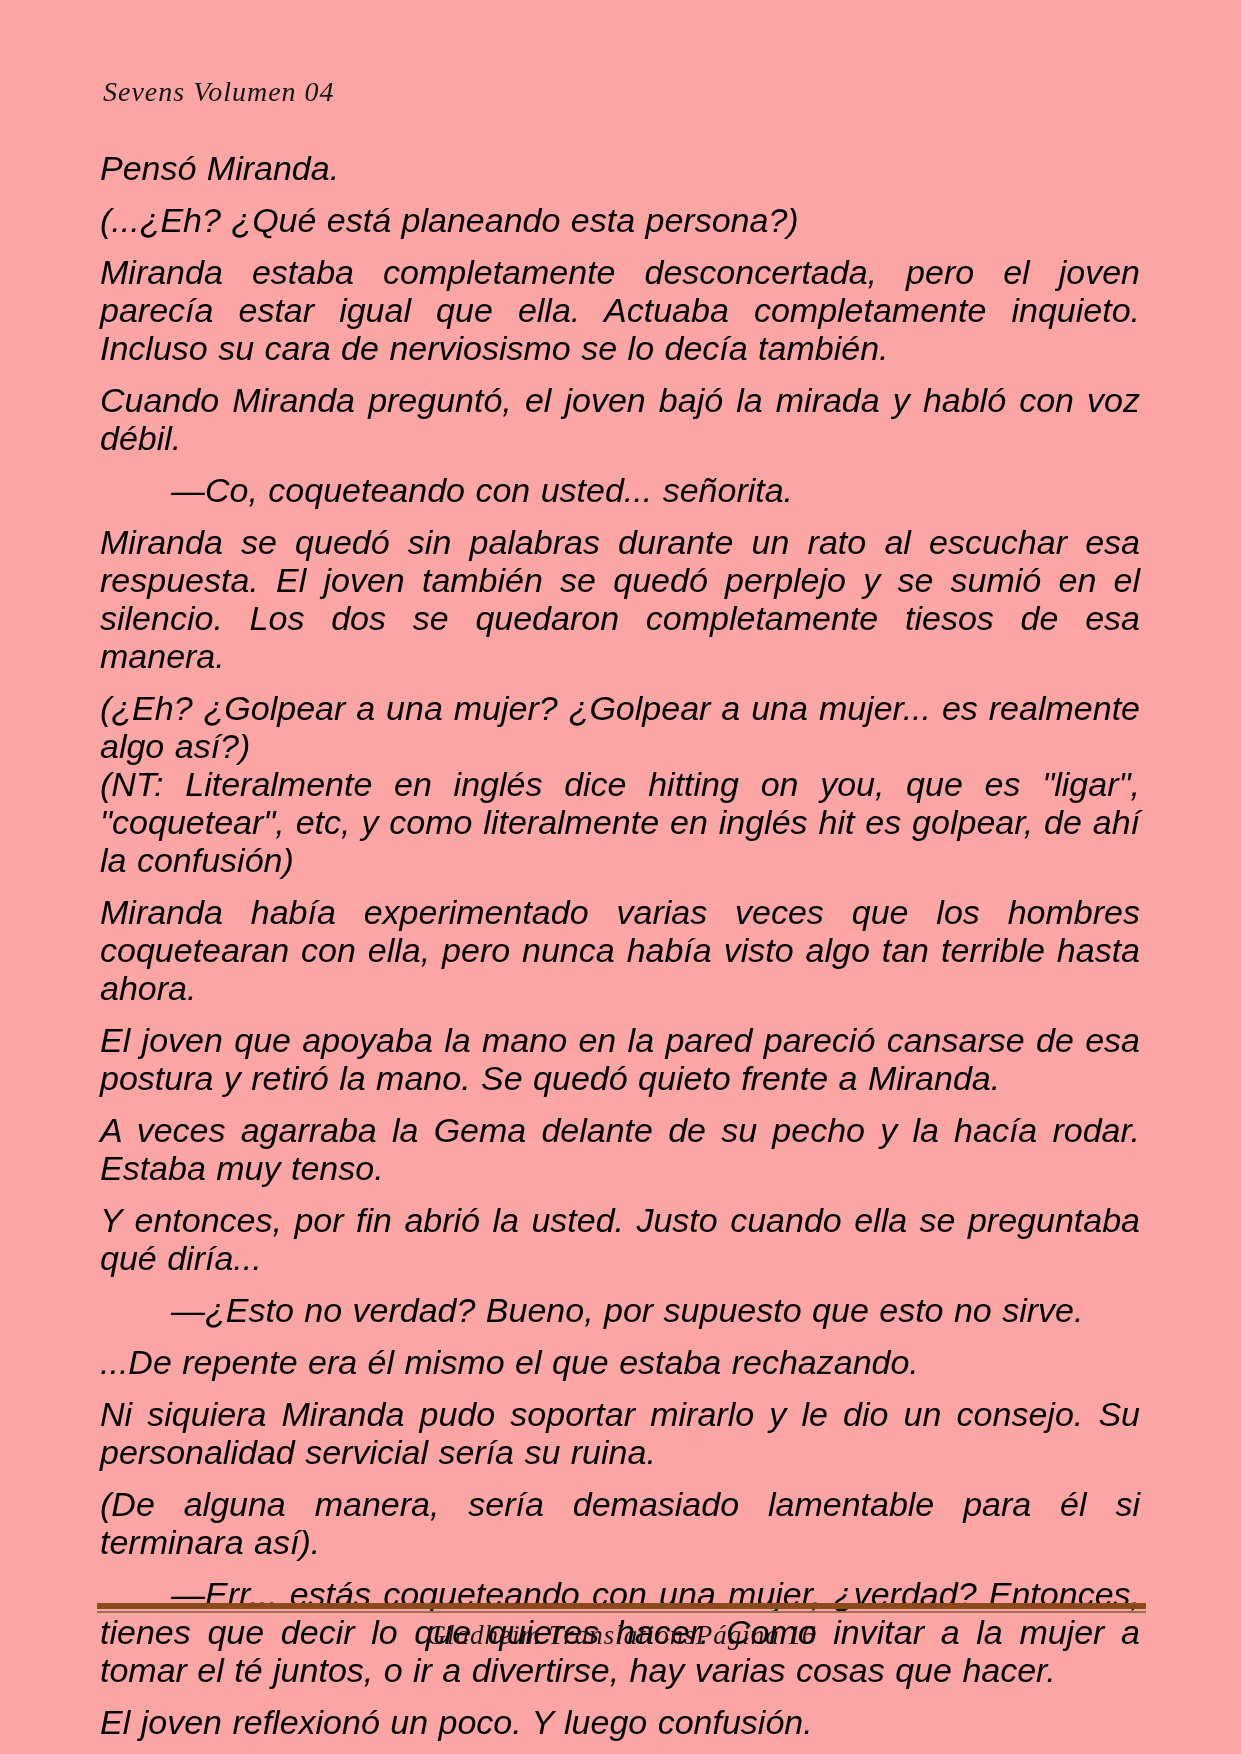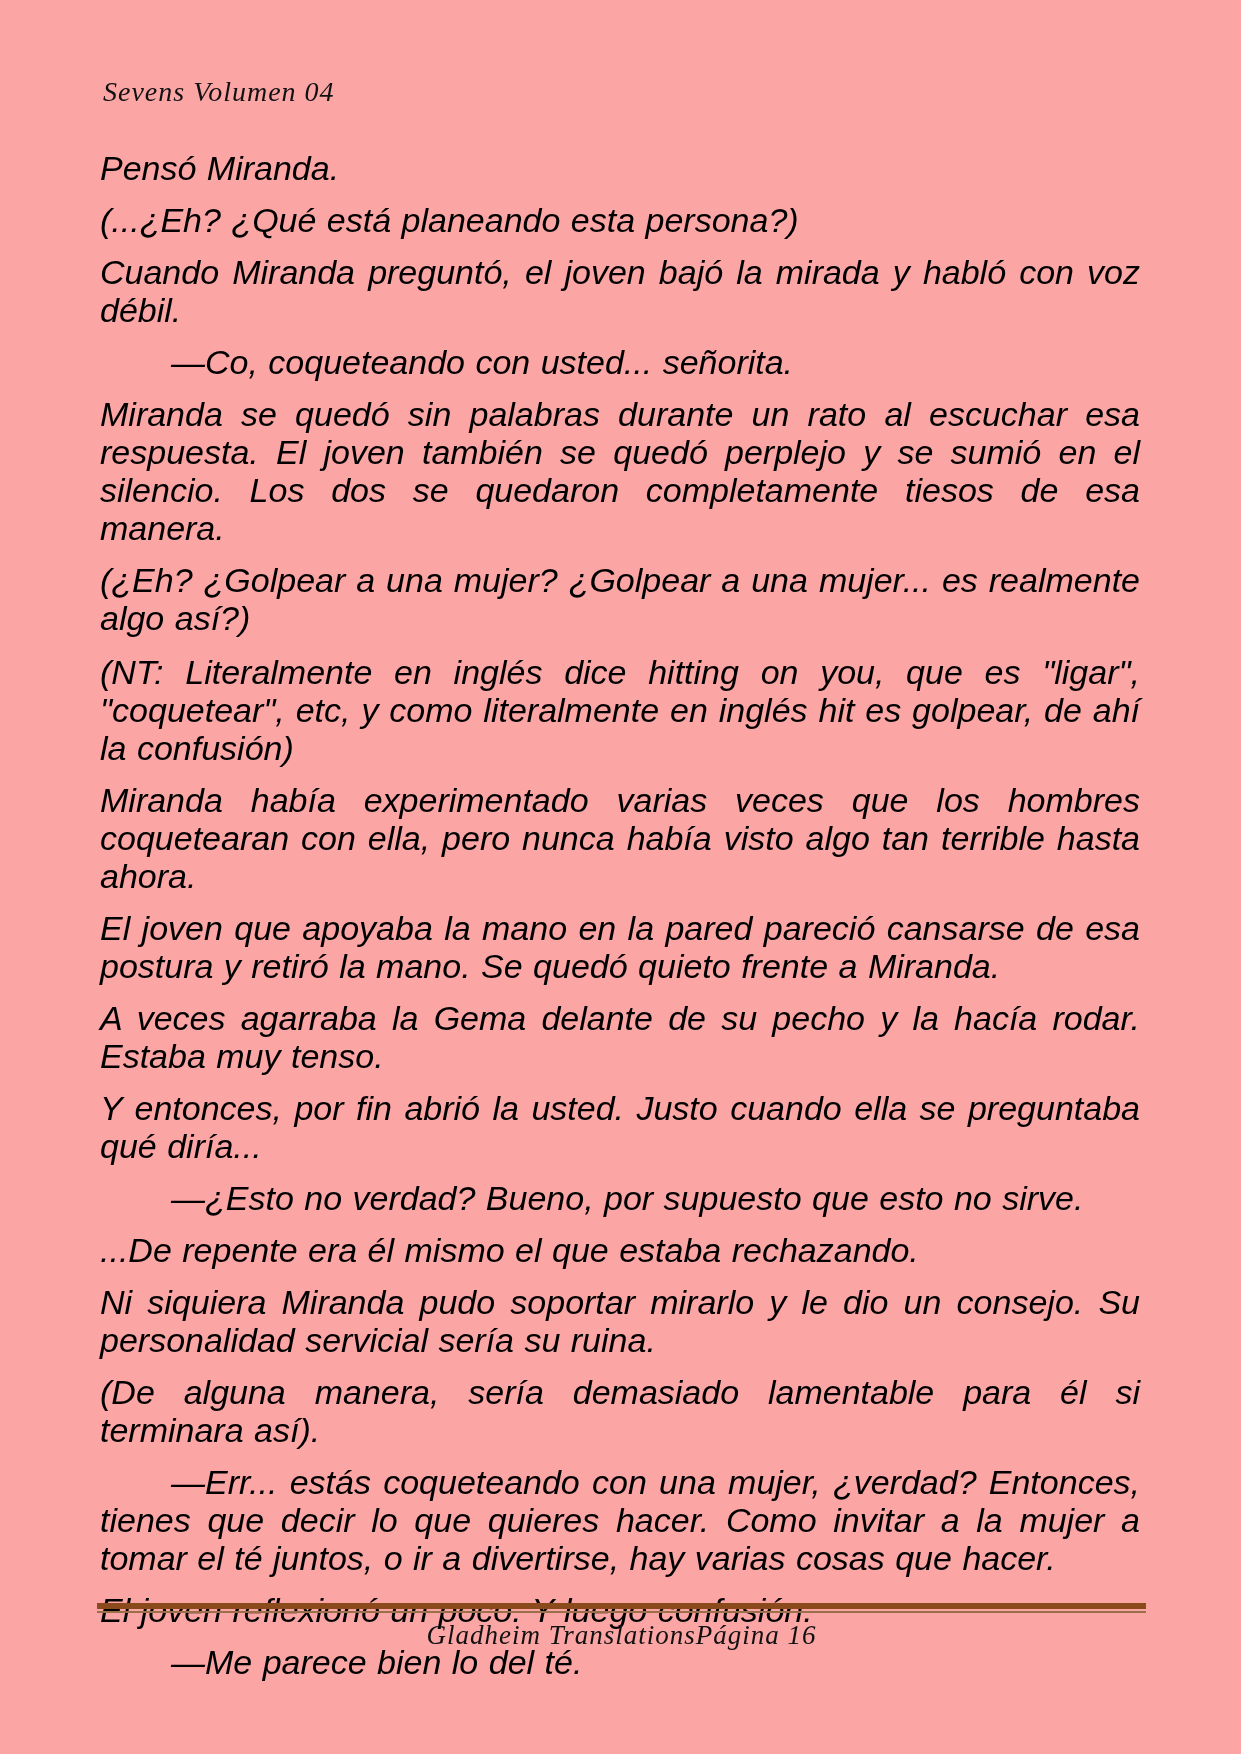--- a/index.html
+++ b/index.html
@@ -39,21 +39,21 @@
     line-height: 38px;
     text-align: justify;
     color: #000000;
     word-spacing: 1px;
     font-style: italic;
   }
   .para.dialogue {
     text-indent: 71px;
   }
   .para.tight {
-    margin-bottom: 16px;
+    margin-bottom: 0;
   }
   .footer {
     position: absolute;
     top: 1603px;
     left: 97px;
     right: 95px;
   }
   .rule-thick { height: 6px; }
   .rule-thin  { height: 2px; margin-top: 2px; }
   .footer-row {
@@ -73,20 +73,21 @@
 
 <div class="page">
 
   <div class="header">
     <span>Sevens Volumen 04</span>
   </div>
 
   <div class="content" id="content">
       <p class="para">Pensó Miranda.</p>
       <p class="para">(...¿Eh? ¿Qué está planeando esta persona?)</p>
+      <p class="para">Miranda estaba completamente desconcertada, pero el joven parecía estar igual que ella. Actuaba completamente inquieto. Incluso su cara de nerviosismo se lo decía también.</p>
       <p class="para">Cuando Miranda preguntó, el joven bajó la mirada y habló con voz débil.</p>
       <p class="para dialogue">—Co, coqueteando con usted... señorita.</p>
       <p class="para">Miranda se quedó sin palabras durante un rato al escuchar esa respuesta. El joven también se quedó perplejo y se sumió en el silencio. Los dos se quedaron completamente tiesos de esa manera.</p>
       <p class="para tight">(¿Eh? ¿Golpear a una mujer? ¿Golpear a una mujer... es realmente algo así?)</p>
       <p class="para">(NT: Literalmente en inglés dice hitting on you, que es "ligar", "coquetear", etc, y como literalmente en inglés hit es golpear, de ahí la confusión)</p>
       <p class="para">Miranda había experimentado varias veces que los hombres coquetearan con ella, pero nunca había visto algo tan terrible hasta ahora.</p>
       <p class="para">El joven que apoyaba la mano en la pared pareció cansarse de esa postura y retiró la mano. Se quedó quieto frente a Miranda.</p>
       <p class="para">A veces agarraba la Gema delante de su pecho y la hacía rodar. Estaba muy tenso.</p>
       <p class="para">Y entonces, por fin abrió la usted. Justo cuando ella se preguntaba qué diría...</p>
       <p class="para dialogue">—¿Esto no verdad? Bueno, por supuesto que esto no sirve.</p>

